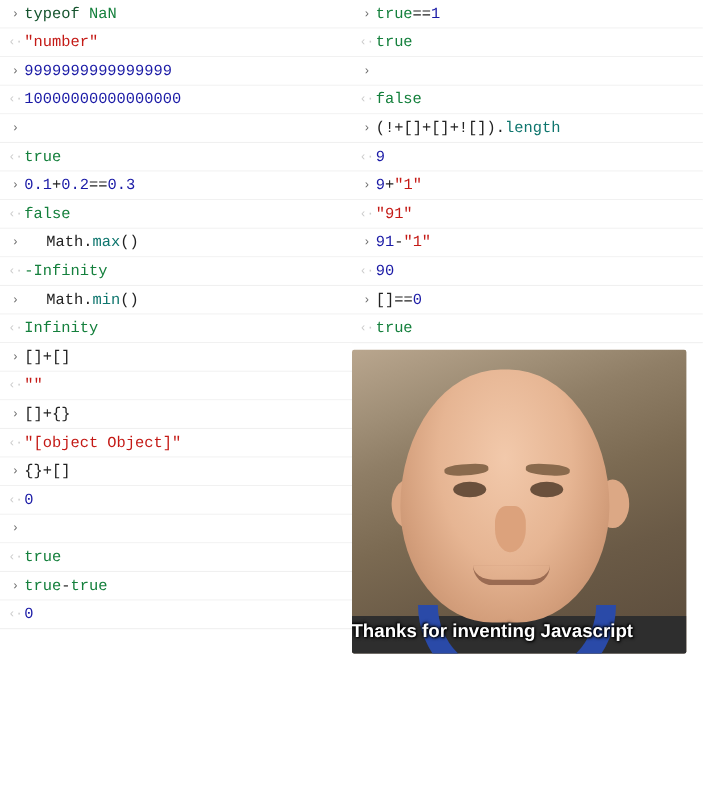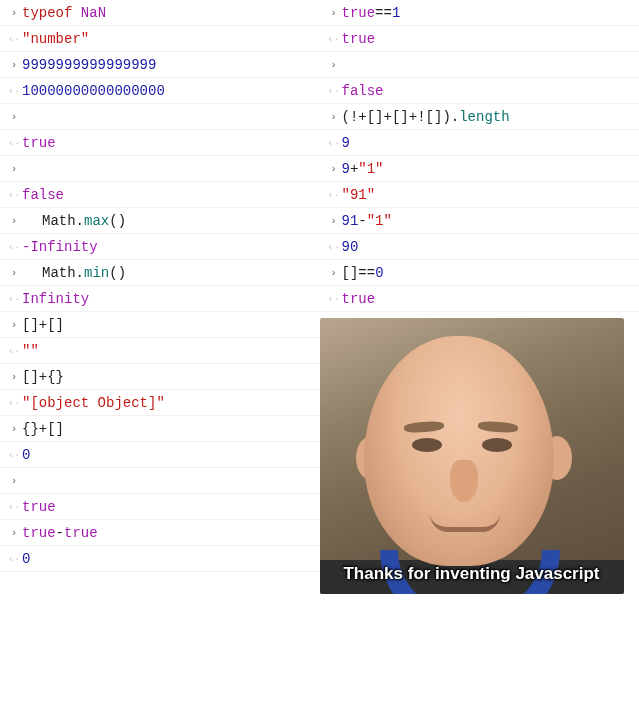--- a/index.html
+++ b/index.html
@@ -43,23 +43,23 @@
     justify-content: center;
     align-items: center;
     flex-shrink: 0;
   }
   .arrow.in { color: #6e6e6e; }
   .arrow.out { color: #cccccc; }
   .code {
     flex: 1;
   }
   
-  .t-keyword { color: #b91c1c; }
+  .t-keyword { color: #14532d; }
   .t-ident   { color: #222; padding-left: 20px; }
-  .t-kwval   { color: #a21caf; } 
+  .t-kwval   { color: #15803d; } 
   .t-number  { color: #1a1aa6; }
   .t-string  { color: #c41a16; }
   .t-op      { color: #222; }
   .t-punc    { color: #222; }
   .t-prop    { color: #0f766e; }
   .t-default { color: #222; }
 
   .meme {
     margin: 6px 6px 0 0;
     position: relative;
@@ -128,40 +128,39 @@
   }
   .meme .shirt {
     position: absolute;
     left: 0; top: 242px;
     width: 100%; height: 80px;
     background: #2e2e2e;
   }
   .meme .caption {
     position: absolute;
     left: 0; right: 0; bottom: 10px;
-    text-align: center;
     color: #ffffff;
     font-family: "Segoe UI", Arial, sans-serif;
     font-weight: 600;
     font-size: 17px;
     text-shadow: 0 0 4px #000, 1px 1px 2px #000, -1px -1px 2px #000;
   }
 </style>
 </head>
 <body>
 
 <div class="columns">
   <div class="col" id="col-left">
       <div class="row input"><span class="arrow in">›</span><span class="code"><span class="t-keyword">typeof</span><span class="t-default"> </span><span class="t-kwval">NaN</span></span></div>
       <div class="row output"><span class="arrow out">‹·</span><span class="code"><span class="t-string">"number"</span></span></div>
       <div class="row input"><span class="arrow in">›</span><span class="code"><span class="t-number">9999999999999999</span></span></div>
       <div class="row output"><span class="arrow out">‹·</span><span class="code"><span class="t-number">10000000000000000</span></span></div>
       <div class="row input"><span class="arrow in">›</span></div>
       <div class="row output"><span class="arrow out">‹·</span><span class="code"><span class="t-kwval">true</span></span></div>
-      <div class="row input"><span class="arrow in">›</span></div>
+      <div class="row input"><span class="arrow in">›</span><span class="code"><span class="t-number">0.1</span><span class="t-op">+</span><span class="t-number">0.2</span><span class="t-op">==</span><span class="t-number">0.3</span></span></div>
       <div class="row output"><span class="arrow out">‹·</span><span class="code"><span class="t-kwval">false</span></span></div>
       <div class="row input"><span class="arrow in">›</span><span class="code"><span class="t-ident">Math</span><span class="t-punc">.</span><span class="t-prop">max</span><span class="t-punc">()</span></span></div>
       <div class="row output"><span class="arrow out">‹·</span><span class="code"><span class="t-kwval">-Infinity</span></span></div>
       <div class="row input"><span class="arrow in">›</span><span class="code"><span class="t-ident">Math</span><span class="t-punc">.</span><span class="t-prop">min</span><span class="t-punc">()</span></span></div>
       <div class="row output"><span class="arrow out">‹·</span><span class="code"><span class="t-kwval">Infinity</span></span></div>
       <div class="row input"><span class="arrow in">›</span><span class="code"><span class="t-punc">[]</span><span class="t-op">+</span><span class="t-punc">[]</span></span></div>
       <div class="row output"><span class="arrow out">‹·</span><span class="code"><span class="t-string">""</span></span></div>
       <div class="row input"><span class="arrow in">›</span><span class="code"><span class="t-punc">[]</span><span class="t-op">+</span><span class="t-punc">{}</span></span></div>
       <div class="row output"><span class="arrow out">‹·</span><span class="code"><span class="t-string">"[object Object]"</span></span></div>
       <div class="row input"><span class="arrow in">›</span><span class="code"><span class="t-punc">{}</span><span class="t-op">+</span><span class="t-punc">[]</span></span></div>

